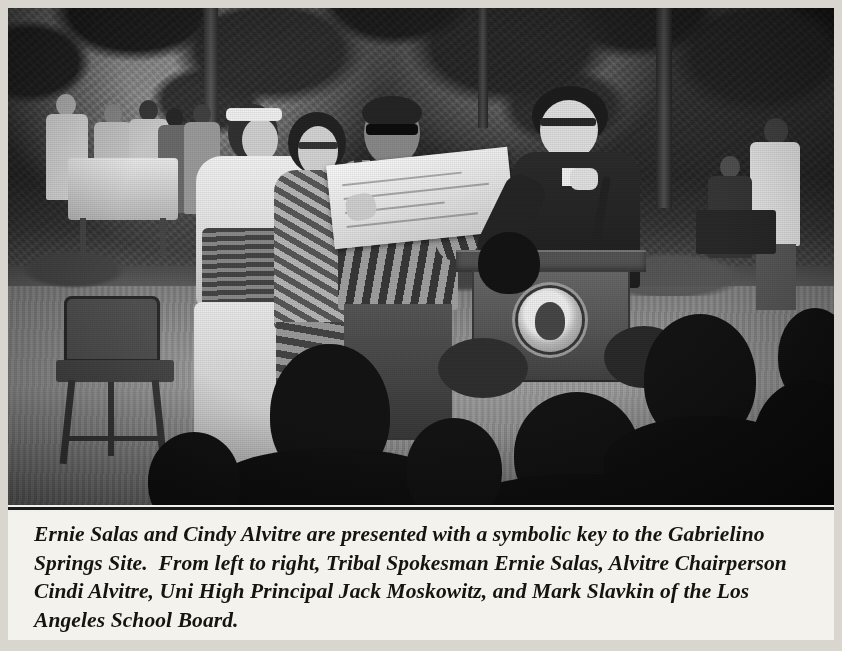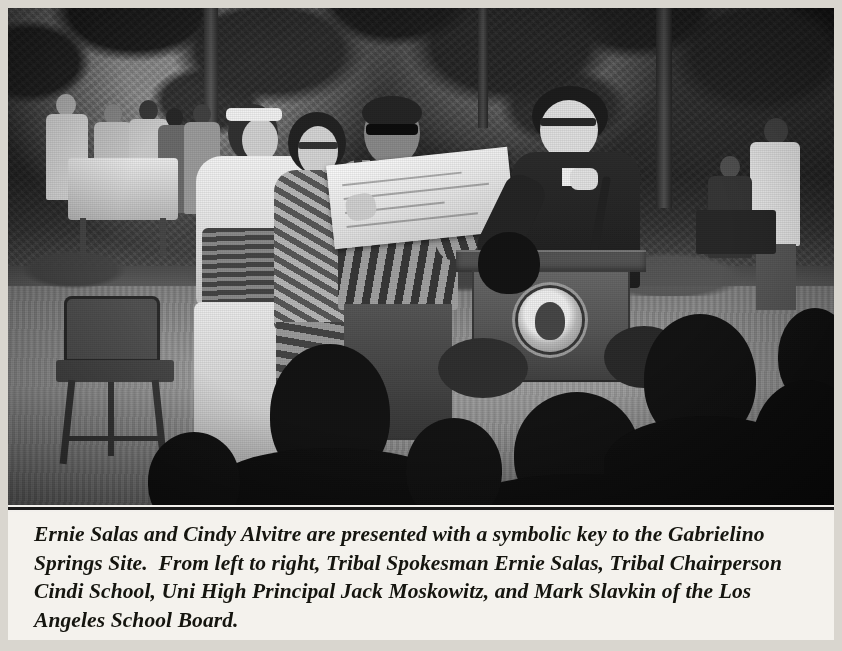--- a/index.html
+++ b/index.html
@@ -360,16 +360,16 @@
     <div class="fg-head" style="left:398px;top:410px;width:96px;height:104px;"></div>
     <div class="fg-head" style="left:140px;top:424px;width:92px;height:98px;"></div>
     <div class="fg-head" style="left:470px;top:224px;width:62px;height:62px;"></div>
 
     <div class="grain"></div>
     <div class="vignette"></div>
   </figure>
 
   <div id="caption-rule"></div>
   <figcaption id="caption">
-    <p id="caption-text">Ernie Salas and Cindy Alvitre are presented with a symbolic key to the Gabrielino Springs Site.  From left to right, Tribal Spokesman Ernie Salas, Tribal Chairperson Cindi School, Uni High Principal Jack Moskowitz, and Mark Slavkin of the Los Angeles School Board.</p>
+    <p id="caption-text">Ernie Salas and Cindy Alvitre are presented with a symbolic key to the Gabrielino Springs Site.  From left to right, Tribal Spokesman Ernie Salas, Alvitre Chairperson Cindi Alvitre, Uni High Principal Jack Moskowitz, and Mark Slavkin of the Los Angeles School Board.</p>
   </figcaption>
 
 </div>
 
 </body></html>

